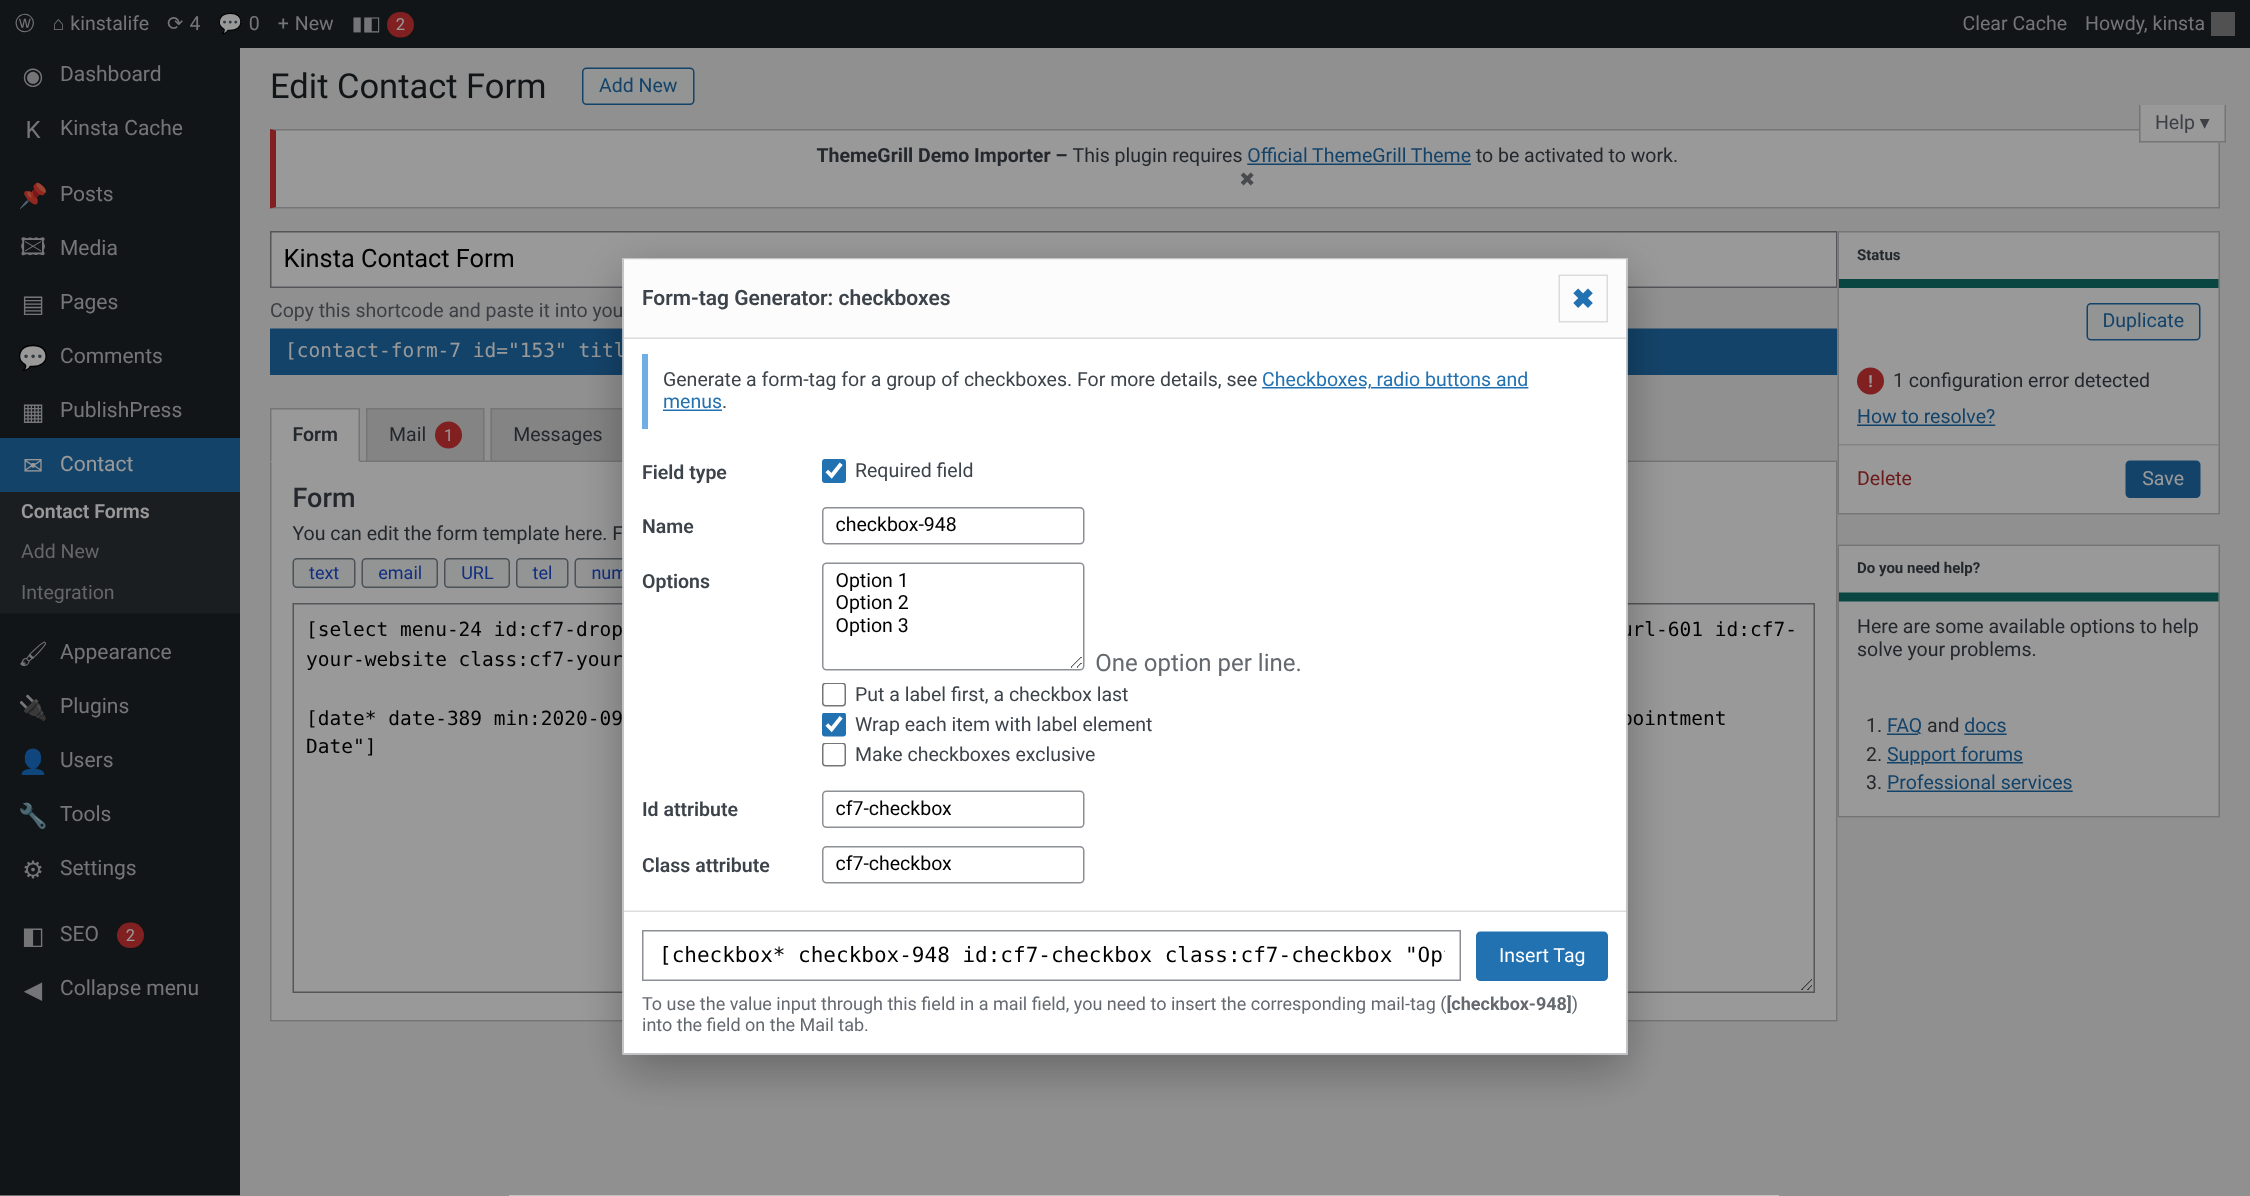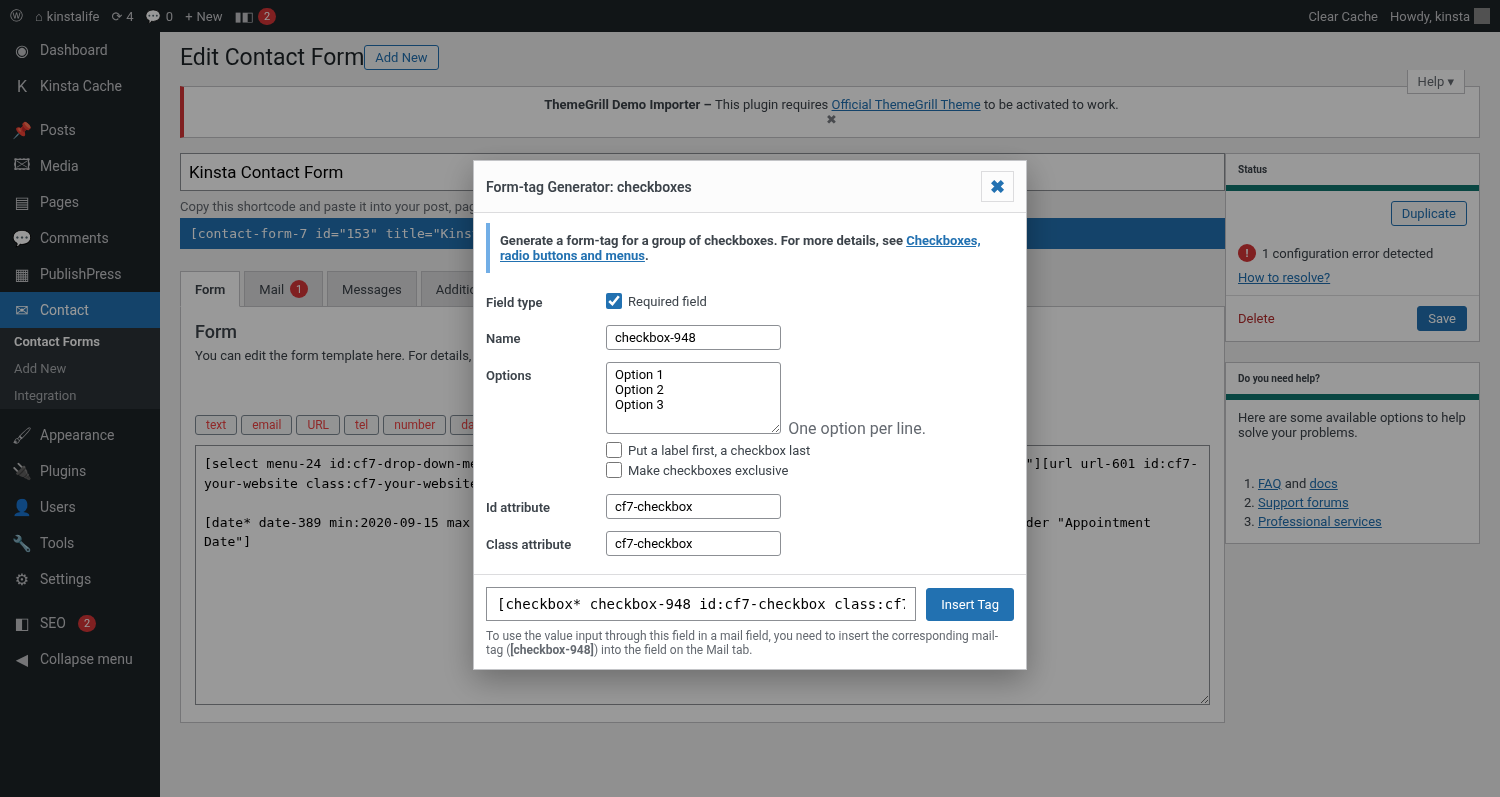--- a/index.html
+++ b/index.html
@@ -12,71 +12,71 @@
 .layout { display: flex; height: calc(100vh - 32px); }
 .sidebar { width: 160px; background: #1d2327; color: #c3c4c7; display: flex; flex-direction: column; }
 .menu-item { padding: 8px 12px; display: flex; align-items: center; gap: 8px; cursor: pointer; font-size: 14px; }
 .menu-item.active { background: #2271b1; color: #fff; position: relative; }
 .menu-item.active::after { content:''; position:absolute; right:-8px; top:50%; transform:translateY(-50%); border:8px solid transparent; border-right-color:#f1f1f1; }
 .submenu { background: #2c3338; }
 .submenu .menu-item { padding: 6px 12px 6px 14px; font-size: 13px; color: #a7aaad; }
 .submenu .menu-item.current { color: #fff; font-weight: 600; }
 .icon { width: 20px; height: 20px; display: inline-flex; align-items: center; justify-content: center; font-size: 16px; }
 .content { flex: 1; padding: 0 20px 20px; overflow: auto; }
-.page-header { display: flex; align-items: center; gap: 0; padding: 12px 0 10px; }
+.page-header { display: flex; align-items: center; gap: 24px; padding: 12px 0 10px; }
 .page-header h1 { font-size: 23px; font-weight: 400; color: #1d2327; }
 .btn { background: #f6f7f7; border: 1px solid #2271b1; color: #2271b1; padding: 4px 10px; border-radius: 3px; font-size: 13px; cursor: pointer; }
 .btn-primary { background: #2271b1; color: #fff; border-color: #2271b1; }
 .notice { background: #fff; border: 1px solid #c3c4c7; border-left: 4px solid #d63638; padding: 10px 12px; margin: 5px 0 15px; display: flex; justify-content: space-between; align-items: center; flex-direction: column; }
 .notice a, .link { color: #2271b1; text-decoration: underline; }
 .main-col { display: flex; }
 .left-col { flex: 1; }
 .right-col { width: 255px; }
 .title-input { width: 100%; padding: 3px 8px; font-size: 1.3em; height: 38px; border: 1px solid #8c8f94; background: #fff; }
 .shortcode-row { margin-top: 8px; }
 .shortcode-row p { font-size: 13px; color: #646970; margin-bottom: 4px; }
 .shortcode-input { width: 100%; background: #2271b1; color: #fff; font-family: Consolas, Monaco, monospace; padding: 8px 10px; border: none; font-size: 13px; }
 .tabs { display: flex; margin-top: 22px; }
 .tab { background: #dcdcde; border: 1px solid #c3c4c7; padding: 8px 14px; margin-right: 4px; cursor: pointer; display: flex; align-items: center; gap: 6px; }
 .tab.active { background: #fff; border-bottom-color: #fff; font-weight: 600; }
 .tab-badge { background: #d63638; color: #fff; border-radius: 50%; width: 18px; height: 18px; display: inline-flex; align-items: center; justify-content: center; font-size: 11px; }
 .panel { background: #fff; border: 1px solid #c3c4c7; padding: 14px; margin-top: -1px; }
 .panel h2 { font-size: 18px; font-weight: 500; margin-bottom: 6px; }
 .panel p { font-size: 13px; color: #3c434a; margin-bottom: 8px; }
 .tag-buttons { display: flex; gap: 4px; flex-wrap: wrap; margin-bottom: 10px; }
-.tag-btn { background: #f6f7f7; border: 1px solid #7e8993; padding: 2px 10px; font-size: 12px; color: #ef4444; cursor: pointer; border-radius: 3px; margin-top: 44px; }
+.tag-btn { background: #f6f7f7; border: 1px solid #7e8993; padding: 2px 10px; font-size: 12px; color: #1d4ed8; cursor: pointer; border-radius: 3px; }
 .form-textarea { width: 100%; min-height: 260px; border: 1px solid #8c8f94; padding: 8px; font-family: Consolas, Monaco, monospace; font-size: 13px; line-height: 1.5; }
 .metabox { background: #fff; border: 1px solid #c3c4c7; margin-bottom: 20px; }
 .metabox h3 { padding: 10px 12px; font-size: 10px; border-bottom: 6px solid #0f766e; }
 .metabox .body { padding: 10px 12px; }
 .status-actions { display: flex; justify-content: space-between; align-items: center; border-top: 1px solid #dcdcde; padding: 10px 12px; }
 .delete-link { color: #b32d2e; cursor: pointer; }
 .config-error { display: flex; align-items: center; gap: 6px; padding: 8px 12px; color: #3c434a; }
 .duplicate-row { display:flex; justify-content:flex-end; padding:10px 12px; }
 .error-icon { width: 18px; height: 18px; background: #d63638; border-radius: 50%; color: #fff; display: inline-flex; align-items: center; justify-content: center; font-size: 11px; font-weight: bold; }
 .overlay { position: fixed; inset: 0; background: rgba(0,0,0,0.4); z-index: 500; }
-.modal { position: fixed; top: 160px; left: 50%; transform: translateX(-50%); width: 554px; background: #fff; border: 1px solid #c3c4c7; z-index: 600; box-shadow: 0 10px 30px rgba(0,0,0,0.3); }
+.modal { position: fixed; top: 172px; left: 50%; transform: translateX(-50%); width: 670px; background: #fff; border: 1px solid #c3c4c7; z-index: 600; box-shadow: 0 10px 30px rgba(0,0,0,0.3); }
 .modal-header { display: flex; justify-content: space-between; align-items: center; padding: 10px 12px; background: #fcfcfc; border-bottom: 1px solid #dcdcde; }
 .modal-header h2 { font-size: 14px; font-weight: 600; }
 .close-btn { color: #2271b1; cursor: pointer; font-size: 18px; font-weight: bold; padding: 4px 8px; border:1px solid #dcdcde; }
 .modal-body { max-height: 440px; overflow-y: auto; padding: 0 12px 12px; }
-.modal-notice { border-left: 4px solid #72aee6; padding: 10px; margin: 10px 0; background: #fff; font-size: 13px; font-weight: bold; }
+.modal-notice { border-left: 4px solid #72aee6; padding: 10px; margin: 10px 0; background: #fff; font-size: 13px; }
 .field-row { display: flex; align-items: flex-start; padding: 6px 0; }
 .field-label { width: 120px; font-weight: 600; font-size: 13px; padding-top: 6px; }
 .field-control { flex: 1; }
 .text-input { width: 175px; padding: 4px 8px; border: 1px solid #8c8f94; border-radius: 3px; font-size: 13px; }
 .textarea-small { width: 175px; height: 72px; padding: 4px 8px; border: 1px solid #8c8f94; border-radius: 3px; font-size: 13px; resize: both; }
 .checkbox-row { display: flex; align-items: center; gap: 6px; margin: 4px 0; }
 .checkbox-row input[type=checkbox] { width: 16px; height: 16px; accent-color: #2271b1; }
 .hint { font-size: 16px; color: #646970; margin-left: 4px; }
 .modal-footer { border-top: 1px solid #dcdcde; padding: 12px; }
 .tag-output { display: flex; gap: 10px; align-items: center; }
 .tag-output input { flex: 1; font-family: Consolas, Monaco, monospace; padding: 8px 10px; border: 1px solid #8c8f94; font-size: 14px; }
 .footer-hint { font-size: 12px; color: #646970; margin-top: 8px; }
-.help-tab { position: absolute; right: 35px; top: 38px; background: #fff; border: 1px solid #c3c4c7; border-top: none; padding: 4px 10px; font-size: 13px; color: #646970; z-index:50; }
+.help-tab { position: absolute; right: 16px; top: 38px; background: #fff; border: 1px solid #c3c4c7; border-top: none; padding: 4px 10px; font-size: 13px; color: #646970; z-index:50; }
 ol { padding-left: 20px; margin-top: 36px; }
 ol li { margin: 4px 0; }
 </style>
 </head>
 <body>
 
 <div class="toolbar">
   <div class="toolbar-left">
     <span class="toolbar-item">ⓦ</span>
     <span class="toolbar-item">⌂ <span>kinstalife</span></span>
@@ -270,20 +270,24 @@
       <div class="field-control">
         <textarea class="textarea-small" style="">Option 1
 Option 2
 Option 3</textarea>
         <span class="hint">One option per line.</span>
         <div class="checkbox-row">
             <input type="checkbox" style="">
             <span>Put a label first, a checkbox last</span>
           </div>
         <div class="checkbox-row">
+            <input type="checkbox" checked="" style="">
+            <span>Wrap each item with label element</span>
+          </div>
+        <div class="checkbox-row">
             <input type="checkbox" style="">
             <span>Make checkboxes exclusive</span>
           </div>
       </div>
     </div>
     <div class="field-row">
       <div class="field-label">Id attribute</div>
       <div class="field-control"><input class="text-input" value="cf7-checkbox" style=""></div>
     </div>
     <div class="field-row">

